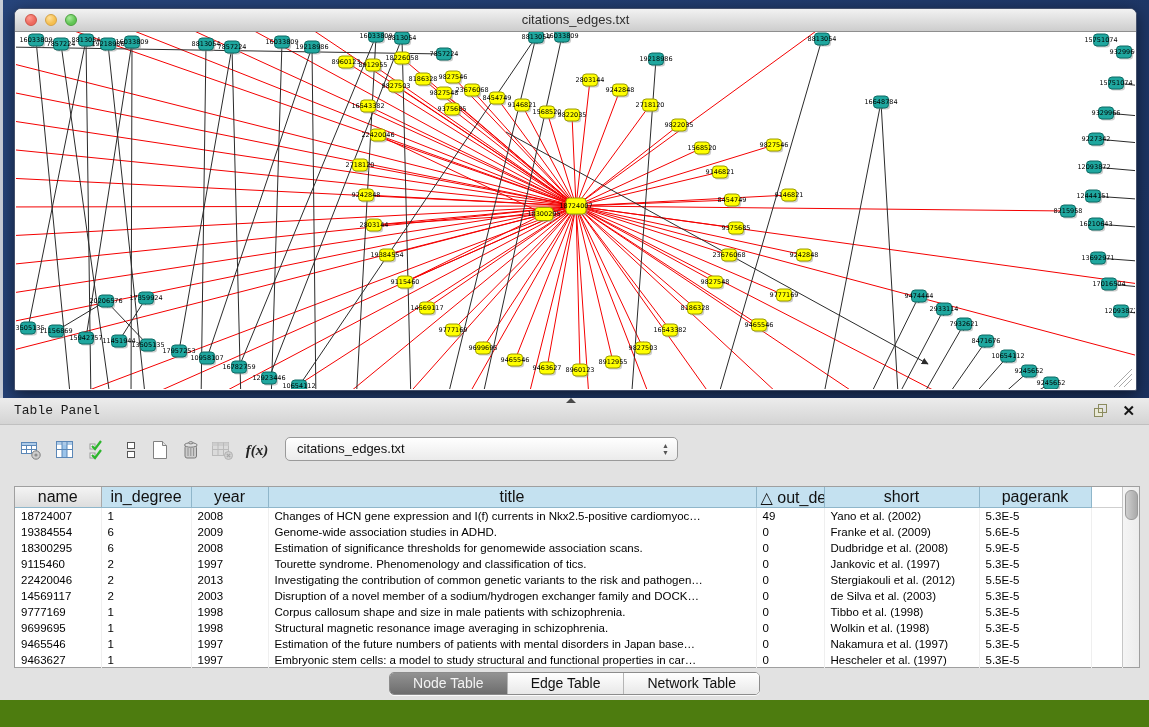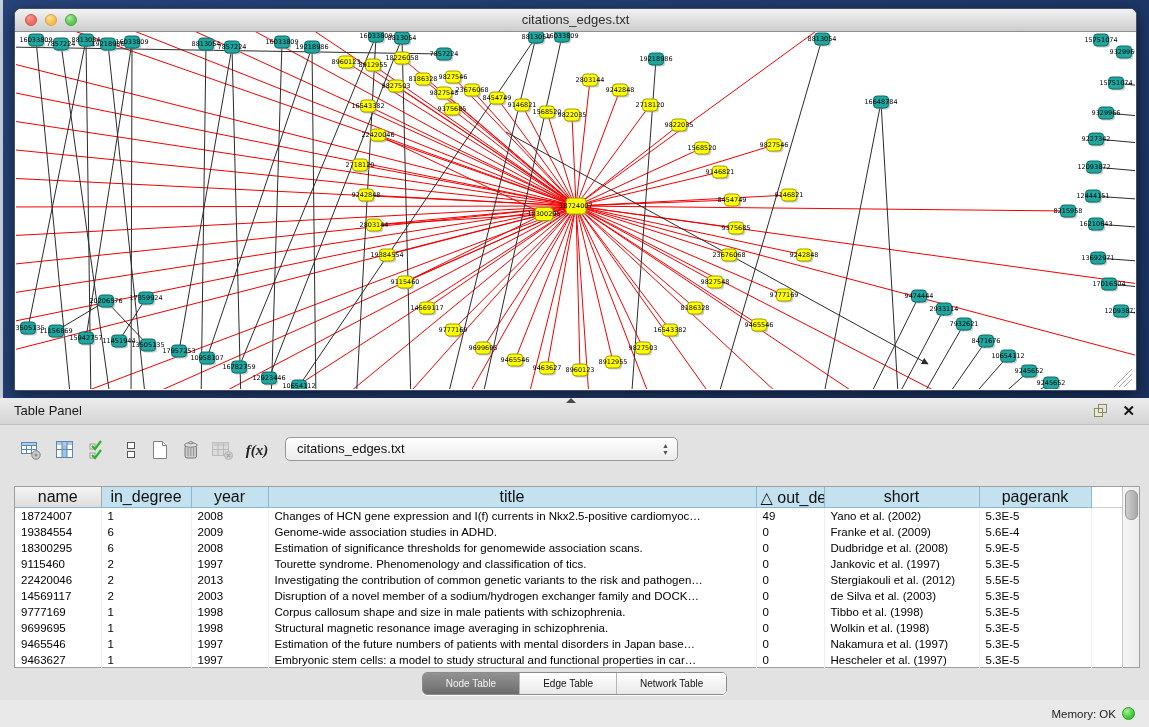--- a/index.html
+++ b/index.html
@@ -21,21 +21,21 @@
   .tl.yel{background:radial-gradient(circle at 35% 30%,#ffe09a,#f5bf4f 60%);border:1px solid #d6a243;}
   .tl.grn{background:radial-gradient(circle at 35% 30%,#a8eb9c,#61c554 60%);border:1px solid #4aa13e;}
   .win-title{text-align:center;line-height:22px;font-size:13px;color:#2e2e2e;}
   .net-canvas{position:absolute;left:1px;right:1px;top:23px;bottom:1px;background:#fff;overflow:hidden;}
   .net-canvas svg{position:absolute;left:0;top:0;}
 
   
   .table-panel{position:absolute;left:0;top:398px;width:1149px;height:302px;background:#e2e2e2;}
   .panel-header{position:relative;height:26px;background:linear-gradient(#ececec,#d4d4d4);
     border-bottom:1px solid #c0c0c0;}
-  .panel-title{position:absolute;left:14px;top:0;line-height:26px;font-size:13px;color:#1a1a1a;}
+  .panel-title{position:absolute;left:14px;top:0;line-height:26px;font-size:13px;color:#1a1a1a;font-family:Liberation Mono, monospace;}
   .panel-nub{position:absolute;left:566px;top:0;width:0;height:0;
     border-left:5px solid transparent;border-right:5px solid transparent;border-bottom:5px solid #4a4a4a;}
   .panel-icons{position:absolute;right:14px;top:5px;display:flex;align-items:center;gap:14px;}
   .close-x{font-size:15px;font-weight:bold;color:#151515;line-height:15px;cursor:default;}
 
   .toolbar{position:absolute;left:0;top:26px;right:0;height:58px;padding-left:14px;}
   .tb-icon{position:absolute;top:13px;width:26px;height:26px;display:flex;align-items:center;justify-content:center;}
   .fx{font-size:15px;font-style:italic;font-weight:bold;color:#222;font-family:"Liberation Serif",serif;}
   .combo{position:absolute;left:285px;top:13px;width:393px;height:24px;box-sizing:border-box;
     border:1px solid #9a9a9a;border-radius:5px;background:linear-gradient(#ffffff,#ebebeb);
@@ -54,21 +54,21 @@
   table.grid td{height:16px;font-size:11.5px;color:#000;padding:0 6px;white-space:nowrap;
     overflow:hidden;text-overflow:clip;border-right:1px solid #efefef;}
   .vscroll{position:absolute;right:0;top:0;bottom:0;width:16px;
     background:linear-gradient(90deg,#f5f5f5,#ececec);border-left:1px solid #c6c6c6;}
   .vthumb{position:absolute;left:2px;top:3px;width:11px;height:28px;border-radius:6px;
     background:linear-gradient(90deg,#cfcfcf,#a9a9a9);border:1px solid #999;}
 
   .tabs-row{position:absolute;left:0;right:0;top:274px;text-align:center;}
   .seg{display:inline-flex;border:1px solid #8c8c8c;border-radius:5px;overflow:hidden;
     background:#fff;box-shadow:0 1px 0 rgba(255,255,255,.85);}
-  .seg-btn{padding:2px 23px;font-size:10px;line-height:17px;color:#111;
+  .seg-btn{padding:2px 23px;font-size:14px;line-height:17px;color:#111;
     background:linear-gradient(#ffffff,#e8e8e8);border-left:1px solid #b5b5b5;}
   .seg-btn:first-child{border-left:none;}
   .seg-btn.selected{background:linear-gradient(#929292,#6d6d6d);color:#f3f3f3;}
 
   .statusbar{position:absolute;left:0;top:700px;width:1149px;height:27px;background:#e9e9e9;}
   .mem{position:absolute;right:14px;top:0;height:27px;display:flex;align-items:center;gap:6px;}
   .mem-label{font-size:11.5px;color:#222;}
   .mem-dot{width:13px;height:13px;border-radius:50%;box-sizing:border-box;
     background:radial-gradient(circle at 35% 30%,#a7f295,#3cc832 65%);border:1px solid #2f9a2a;}
 </style>
@@ -836,21 +836,21 @@
               <td>5.3E-5</td>
               <td></td>
             </tr>
             <tr>
               <td>19384554</td>
               <td>6</td>
               <td>2009</td>
               <td>Genome-wide association studies in ADHD.</td>
               <td>0</td>
               <td>Franke et al. (2009)</td>
-              <td>5.6E-4</td>
+              <td>5.6E-5</td>
               <td></td>
             </tr>
             <tr>
               <td>18300295</td>
               <td>6</td>
               <td>2008</td>
               <td>Estimation of significance thresholds for genomewide association scans.</td>
               <td>0</td>
               <td>Dudbridge et al. (2008)</td>
               <td>5.9E-5</td>
@@ -935,19 +935,13 @@
 
     <div class="tabs-row">
       <span class="seg" id="seg-tabs">
           <span class="seg-btn selected">Node Table</span>
           <span class="seg-btn">Edge Table</span>
           <span class="seg-btn">Network Table</span>
         </span>
     </div>
   </div>
 
-  <div class="statusbar">
-    <span class="mem">
-      <span class="mem-label">Memory: OK</span>
-      <span class="mem-dot"></span>
-    </span>
-  </div>
 </div>
 
 </body></html>

